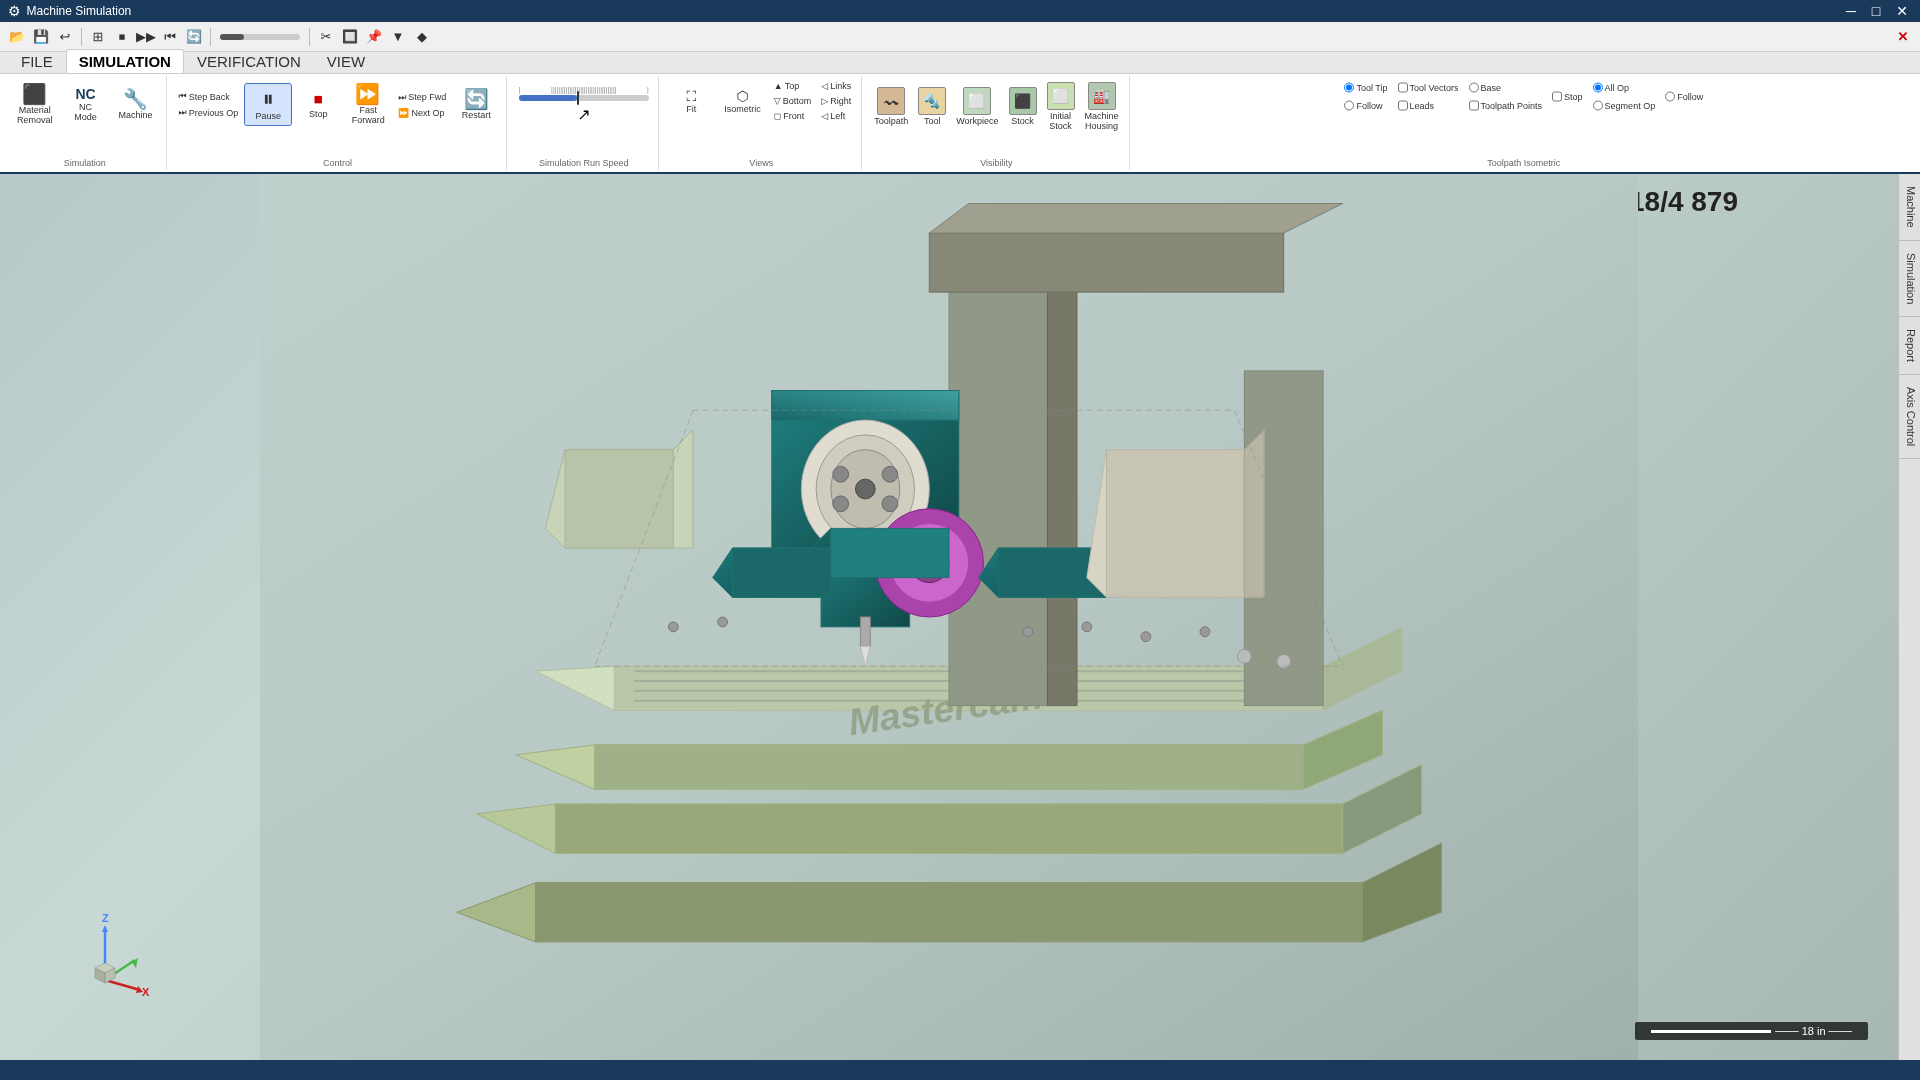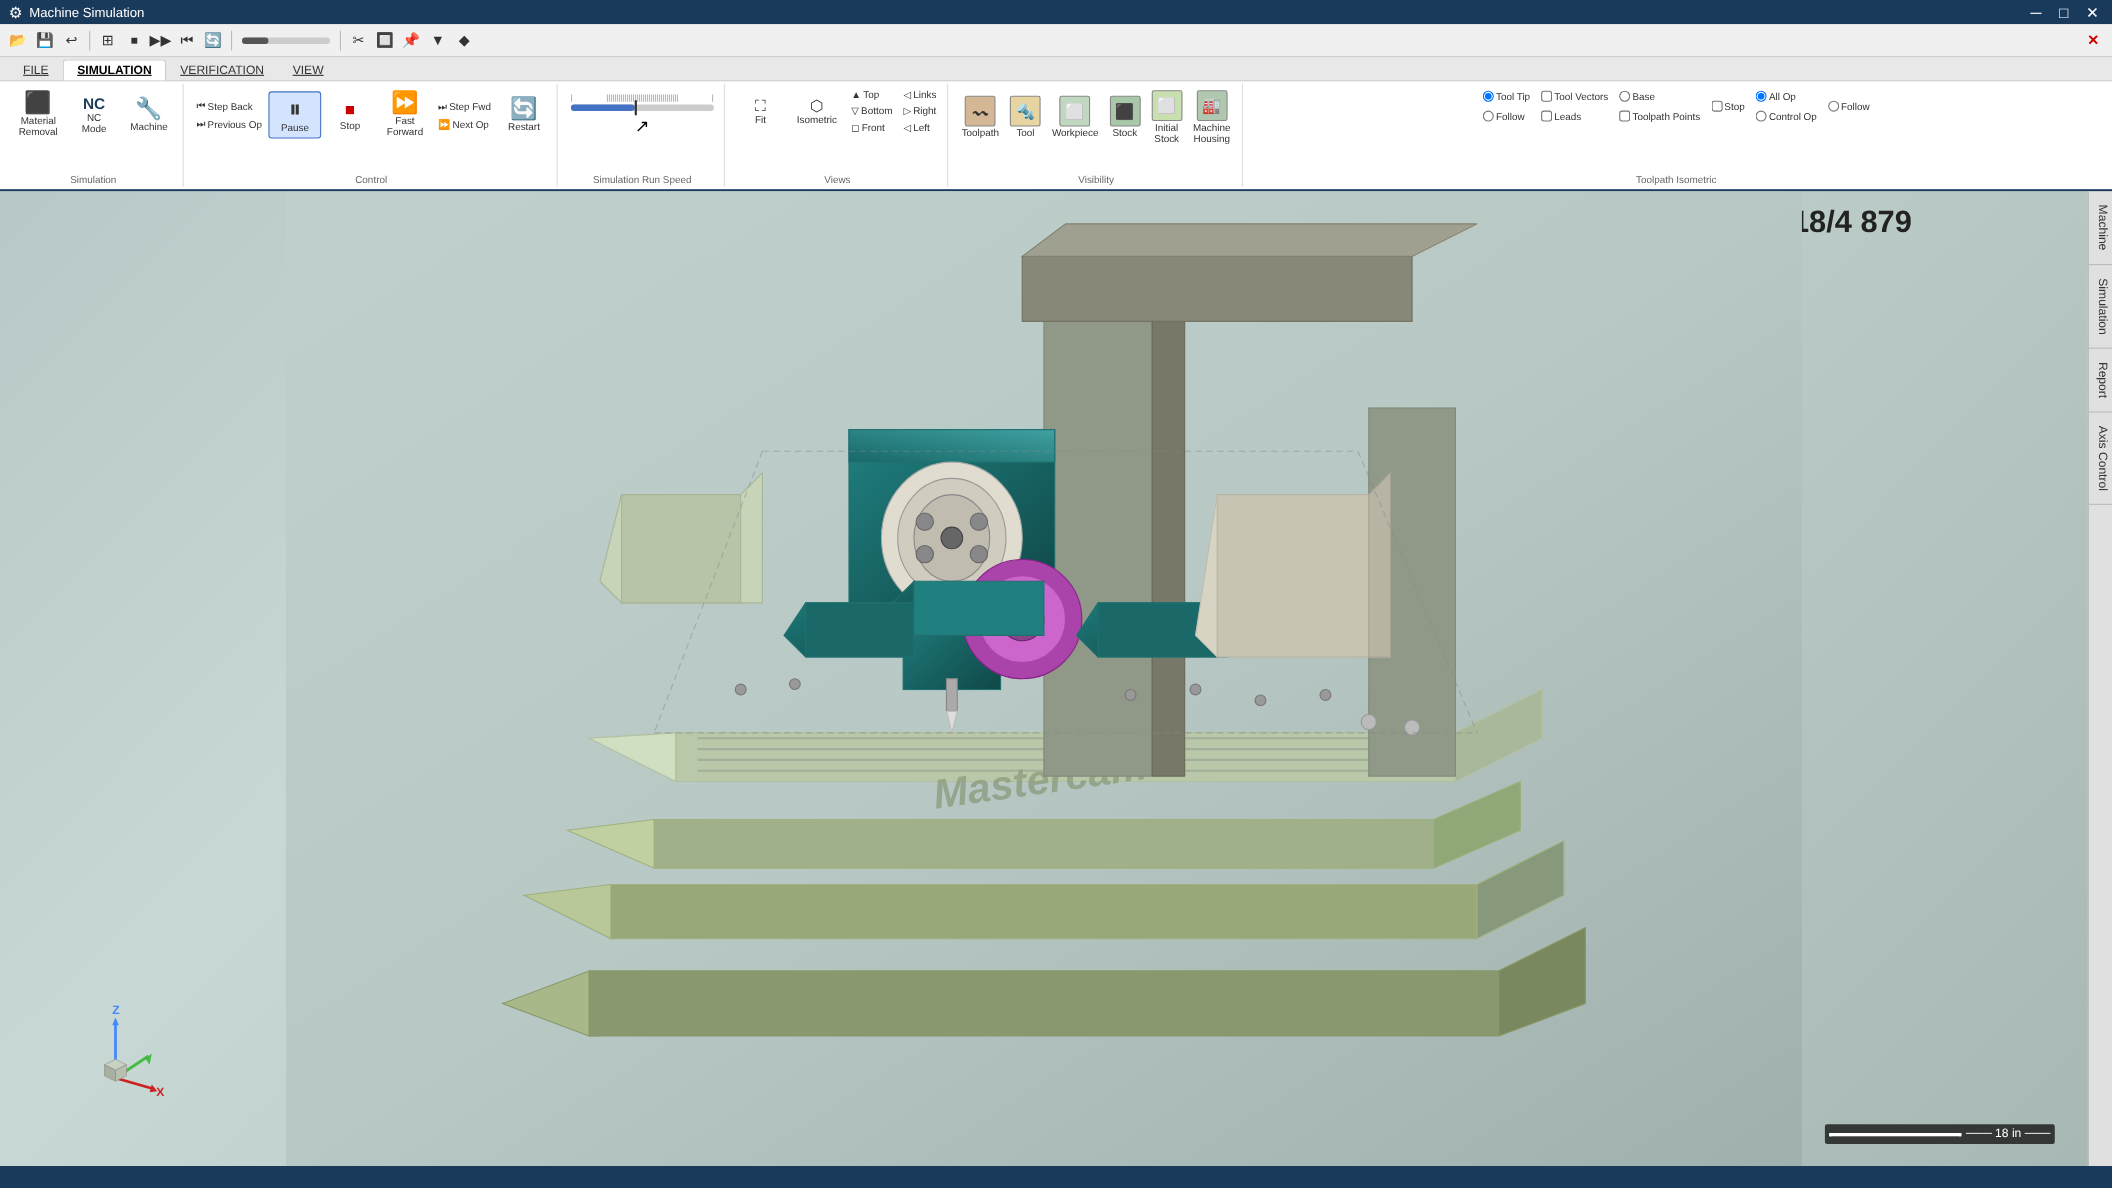--- a/index.html
+++ b/index.html
@@ -44,27 +44,26 @@
     #ribbon-tabs {
       height: 22px;
       background: #e8e8e8;
       border-bottom: 1px solid #ccc;
       display: flex;
       align-items: flex-end;
       padding-left: 8px;
     }
     .ribbon-tab {
       padding: 3px 12px;
-      font-size: 11px;
+      font-size: 15px;
       cursor: pointer;
       border: 1px solid transparent;
       border-bottom: none;
       border-radius: 3px 3px 0 0;
       color: #333;
-      text-decoration: underline;
     }
     .ribbon-tab.active {
       background: #fff;
       border-color: #ccc;
       color: #000;
       font-weight: bold;
     }
 
     
     #ribbon {
@@ -168,21 +167,21 @@
       height: 90px;
     }
 
     
     #scale-bar {
       position: absolute;
       bottom: 20px;
       right: 30px;
       background: rgba(0,0,0,0.7);
       color: white;
-      padding: 3px 4px;
+      padding: 3px 16px;
       font-size: 11px;
       border-radius: 2px;
       display: flex;
       align-items: center;
       gap: 4px;
     }
     .scale-line {
       width: 120px;
       height: 3px;
       background: white;
@@ -515,21 +514,21 @@
           <span>Stop</span>
         </div>
       </div>
       <div class="rb-col">
         <div class="rb-btn-small">
           <input type="radio" name="opmode" checked="" style="margin: 0px; width: 10px;">
           <span>All Op</span>
         </div>
         <div class="rb-btn-small">
           <input type="radio" name="opmode" style="margin: 0px; width: 10px;">
-          <span>Control Op</span>
+          <span>Segment Op</span>
         </div>
       </div>
       <div class="rb-col">
         <div class="rb-btn-small">
           <input type="radio" name="opmode" style="margin: 0px; width: 10px;">
           <span>Follow</span>
         </div>
       </div>
     </div>
     <div class="ribbon-group-label">Toolpath Isometric</div>

